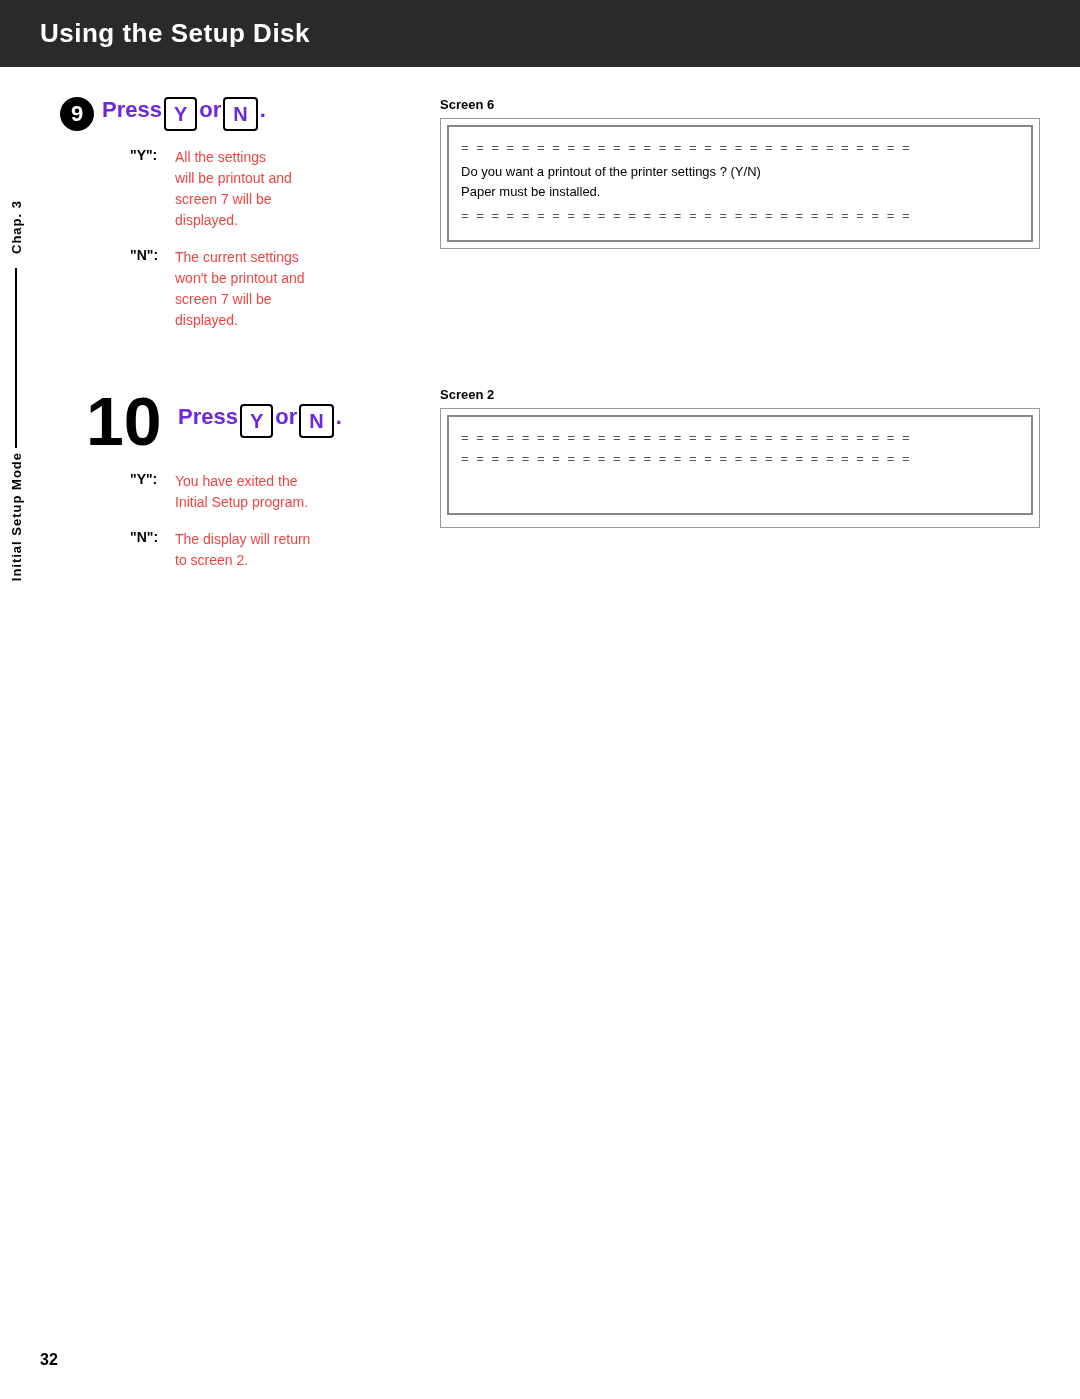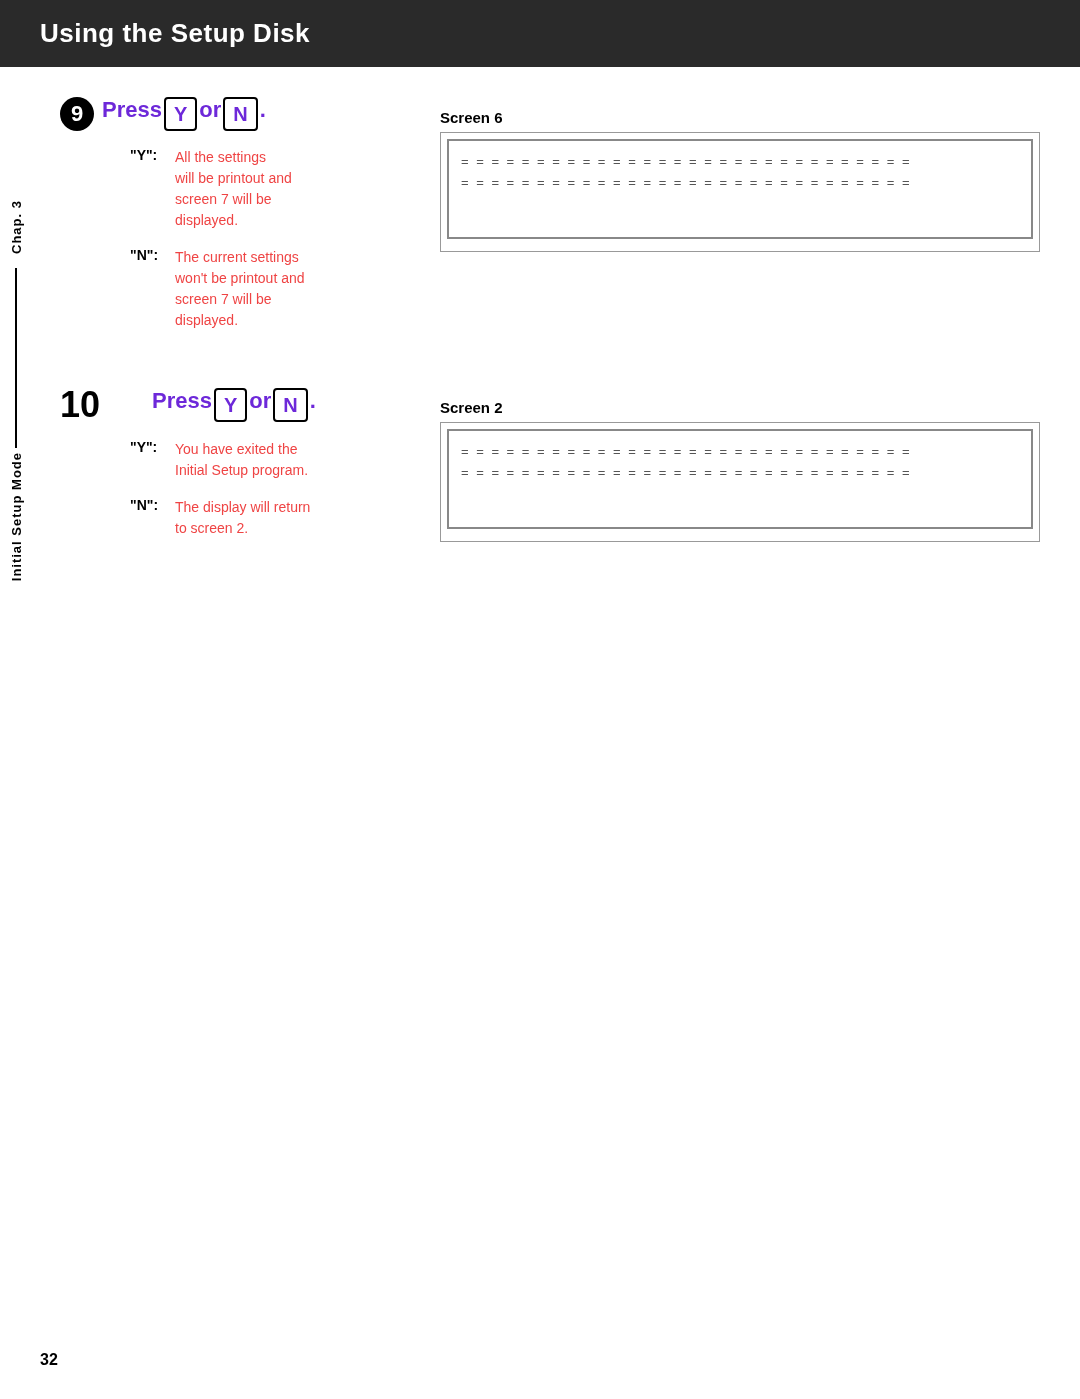--- a/index.html
+++ b/index.html
@@ -129,25 +129,24 @@
     }
 
     .option-desc {
       font-size: 14px;
       color: #ef4444;
       line-height: 1.5;
     }
 
     
     .screen-label {
-      font-size: 15px;
+      font-size: 13px;
       font-weight: bold;
       color: #000;
       margin-bottom: 6px;
-      margin-top: 12px;
     }
 
     .screen-box {
       border: 1px solid #999;
       background: #fff;
       padding: 0;
       position: relative;
       min-height: 120px;
     }
 
@@ -251,34 +250,38 @@
       </div>
     </div>
 
     <div class="step-right">
       <div class="screen-label">Screen 6</div>
       <div class="screen-box">
         <div class="screen-inner">
           <div class="screen-dots-row">
             <span class="dots-line">= = = = = = = = = = = = = = = = = = = = = = = = = = = = = =</span>
           </div>
+          <div class="screen-text">
+            <span>Do you want a printout of the printer settings ?  (Y/N)</span><br>
+            <span>Paper must be installed.</span>
+          </div>
           <div class="screen-dots-row">
             <span class="dots-line">= = = = = = = = = = = = = = = = = = = = = = = = = = = = = =</span>
           </div>
         </div>
       </div>
     </div>
   </div>
 
   <div class="step-section">
 
     <div class="step-left">
       <div class="step-header">
         <div style="display:flex;align-items:center;">
-          <span style="font-size:36px;font-weight:bold;color:#000;line-height:1;margin-right:12px;min-width:80px;">10</span>
+          <span style="font-size:68px;font-weight:bold;color:#000;line-height:1;margin-right:12px;min-width:80px;margin-left:26px;">10</span>
           <span class="press-text">
             <span>Press</span>
             <span class="key-box">Y</span>
             <span>or</span>
             <span class="key-box">N</span>
             <span>.</span>
           </span>
         </div>
       </div>
       <div class="step-options">

